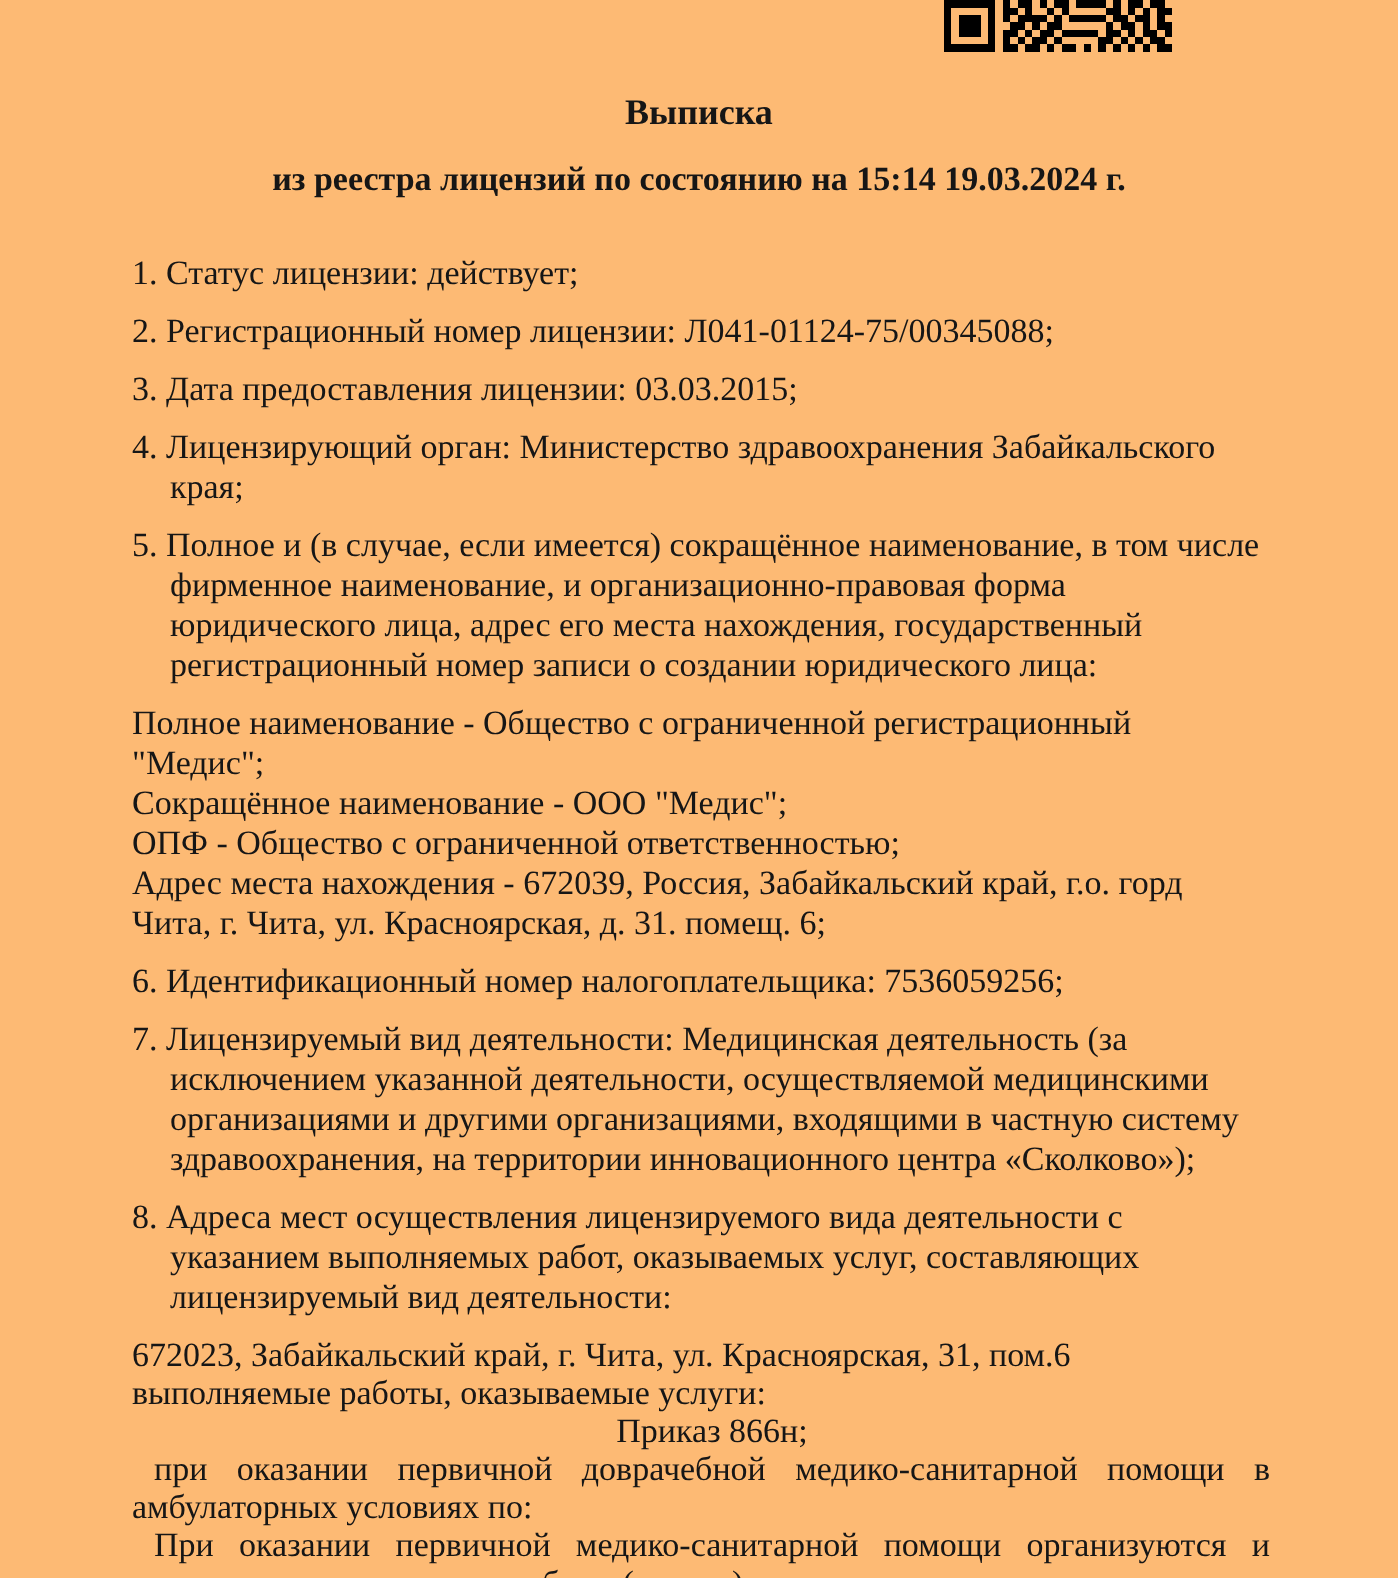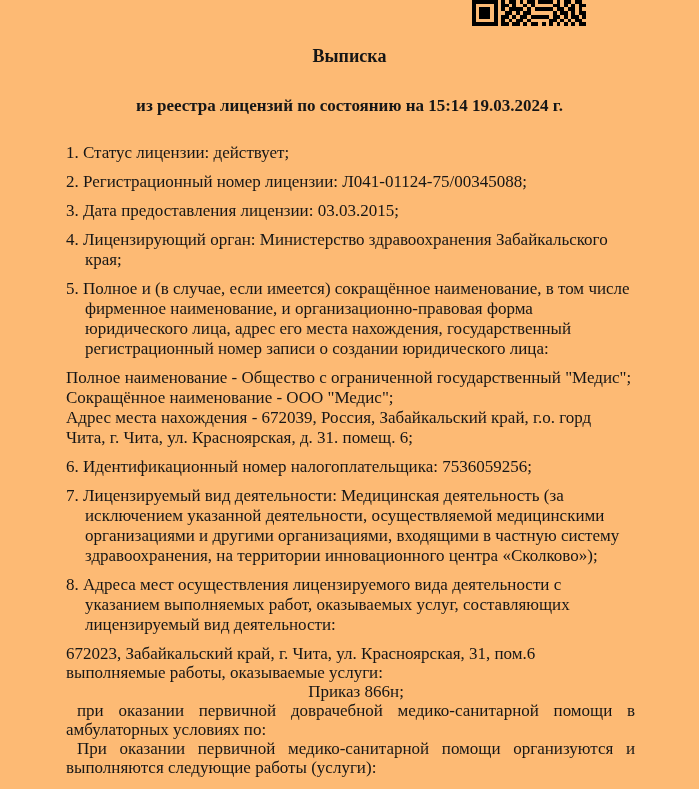--- a/index.html
+++ b/index.html
@@ -27,21 +27,21 @@
     font-weight: bold;
   }
   .title {
     font-size: 18px;
     line-height: 20px;
     margin: 0;
   }
   .subtitle {
     font-size: 17px;
     line-height: 20px;
-    margin: 30px 0 0 0;
+    margin: 14px 0 0 0;
   }
   .content {
     padding: 27px 64px 0 66px;
     font-size: 17px;
     line-height: 20px;
     text-align: left;
   }
   .content p {
     margin: 0 0 9px 0;
   }
@@ -228,22 +228,23 @@
       <span>4.</span>
       <span>Лицензирующий орган: Министерство здравоохранения Забайкальского края;</span>
     </p>
 
     <p class="item">
       <span>5.</span>
       <span>Полное и (в случае, если имеется) сокращённое наименование, в том числе фирменное наименование, и организационно-правовая форма юридического лица, адрес его места нахождения, государственный регистрационный номер записи о создании юридического лица:</span>
     </p>
 
     <div class="block">
-      <p>Полное наименование - Общество с ограниченной государственный "Медис";</p>
+      <p>Полное наименование - Общество с ограниченной регистрационный "Медис";</p>
       <p>Сокращённое наименование - ООО "Медис";</p>
+      <p>ОПФ - Общество с ограниченной ответственностью;</p>
       <p>Адрес места нахождения - 672039, Россия, Забайкальский край, г.о. горд Чита, г. Чита, ул. Красноярская, д. 31. помещ. 6;</p>
     </div>
 
     <p class="item">
       <span>6.</span>
       <span>Идентификационный номер налогоплательщика: 7536059256;</span>
     </p>
 
     <p class="item">
       <span>7.</span>

